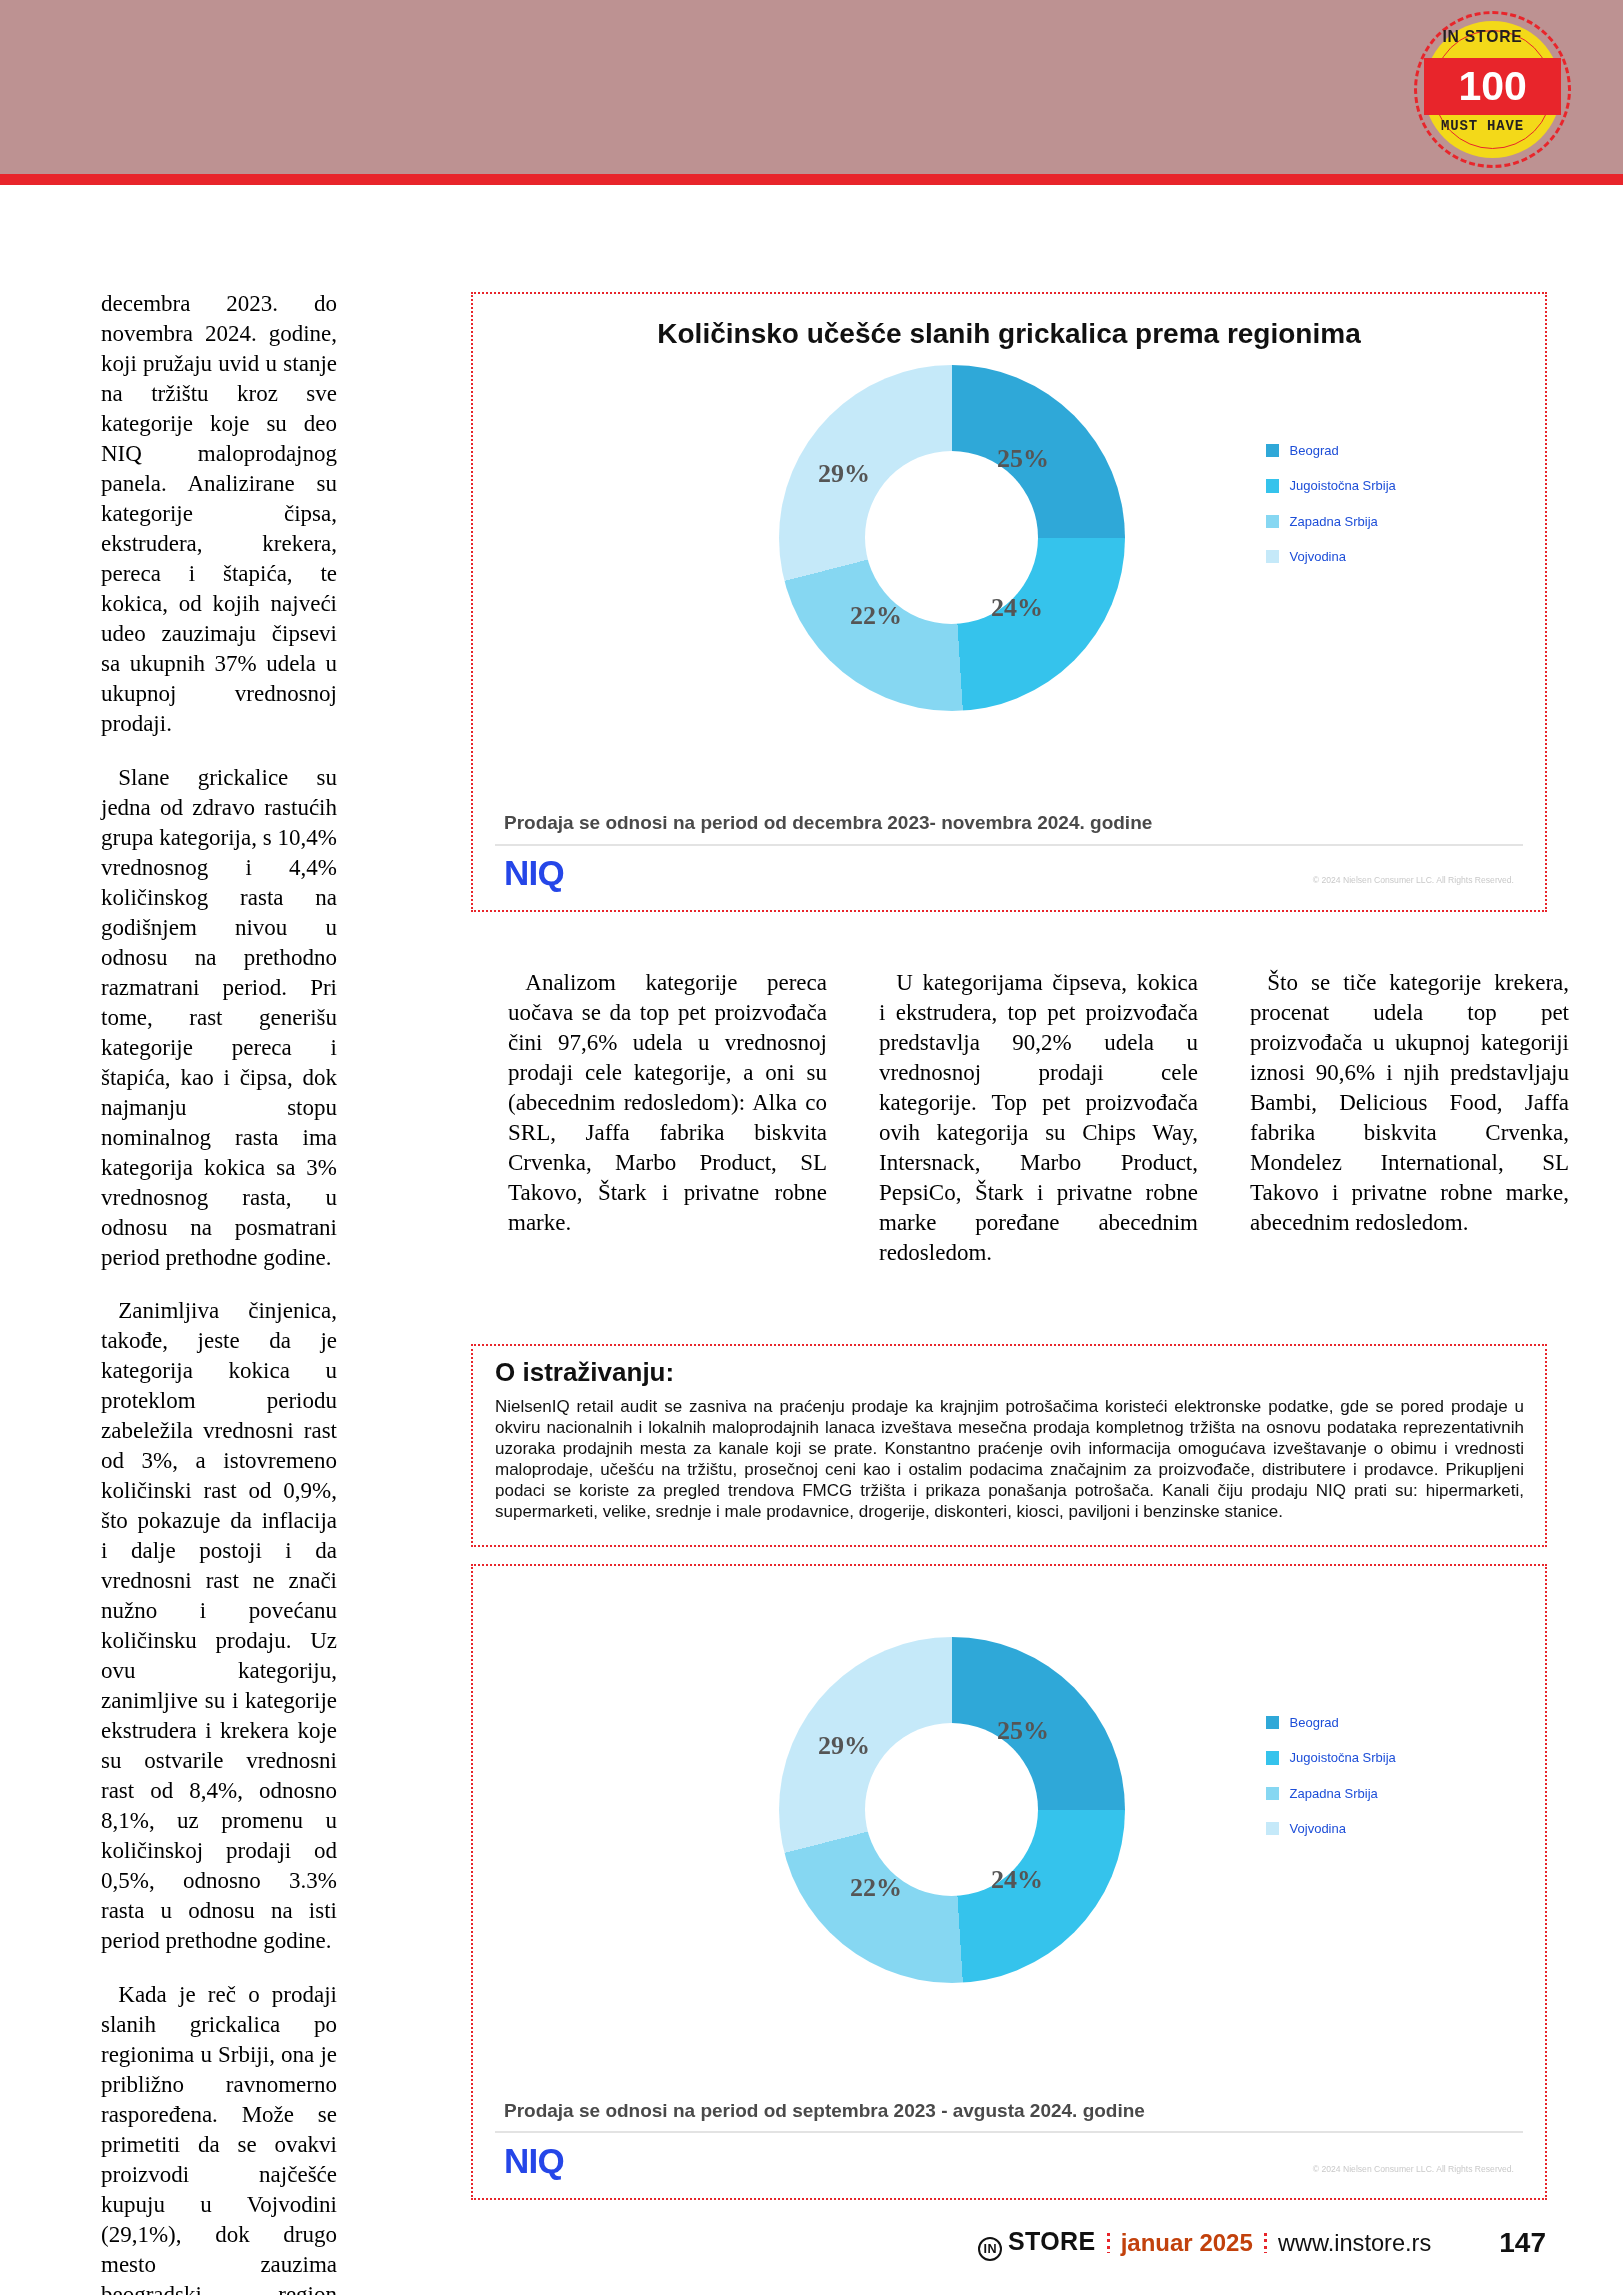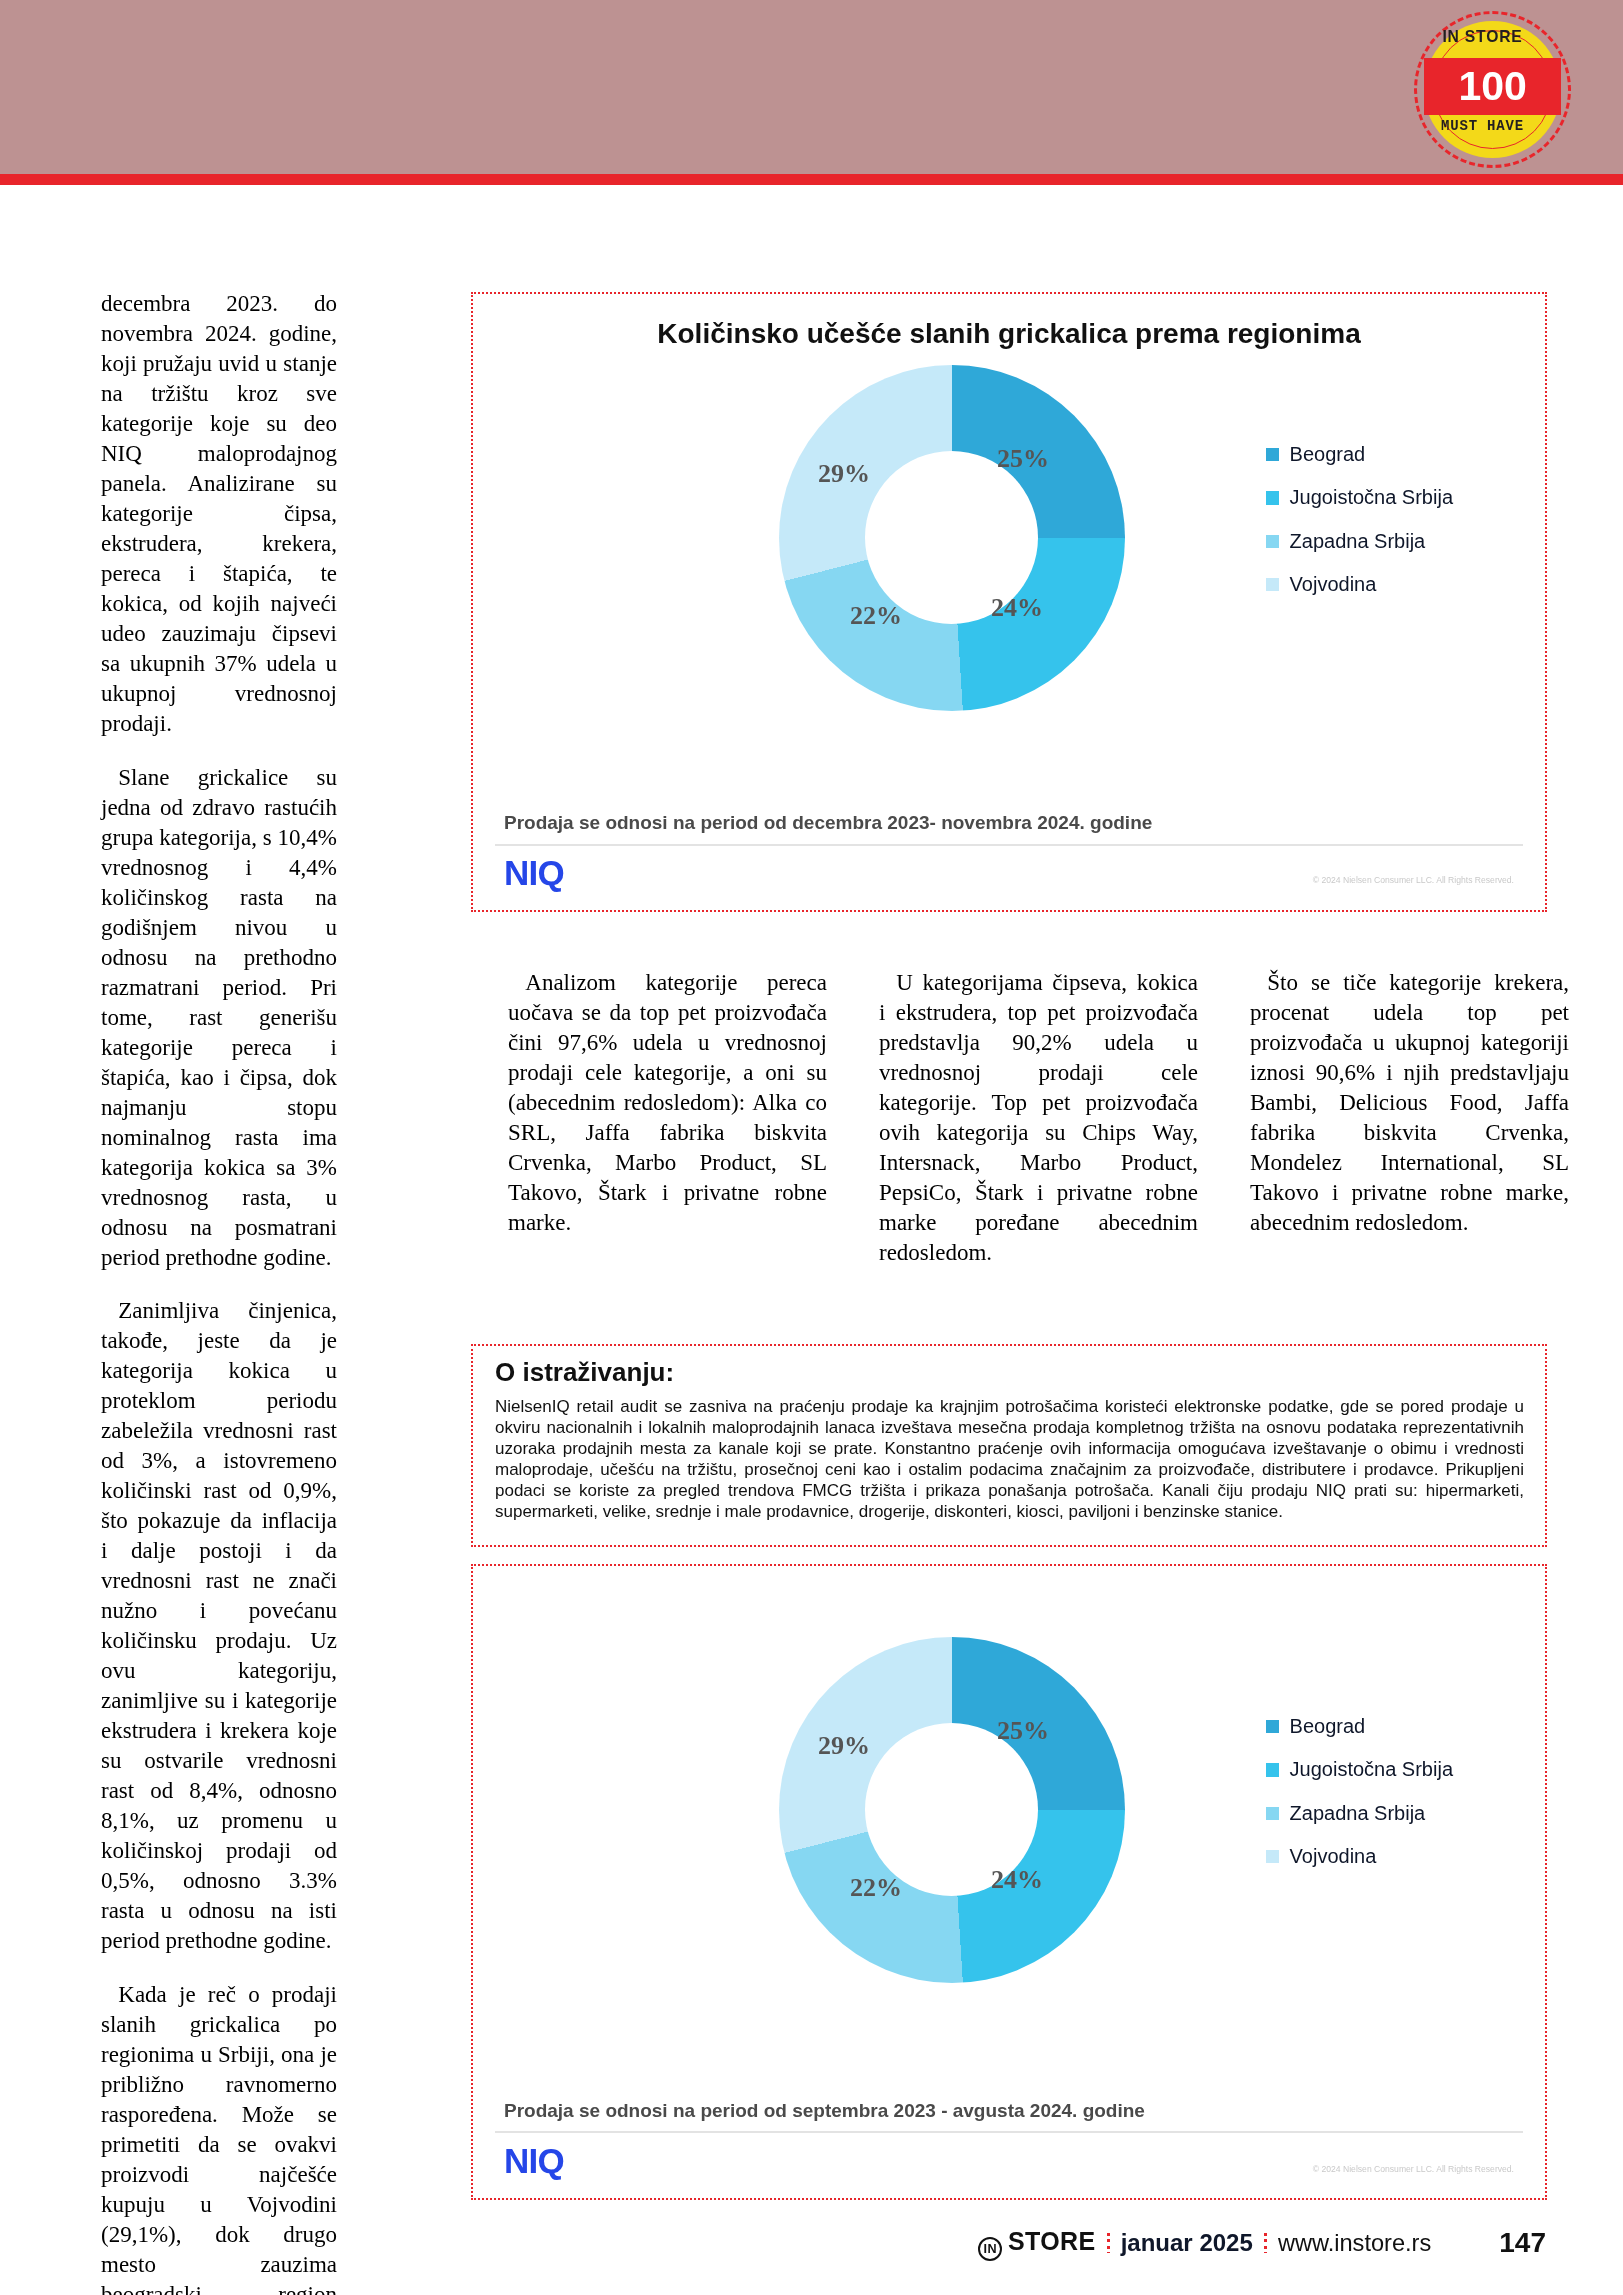--- a/index.html
+++ b/index.html
@@ -91,21 +91,21 @@
   .donut-hole{
     position:absolute;left:86px;top:86px;width:173px;height:173px;border-radius:50%;
     background:#ffffff;
   }
   .pct{
     position:absolute;font-family:Liberation Serif, serif;font-weight:bold;
     font-size:26px;color:#555;
   }
   .legend{
     position:absolute;left:793px;top:149px;
-    font-family:"Liberation Sans",sans-serif;font-size:20px;color:#0f172a;
+    font-family:"Liberation Sans",sans-serif;font-size:13px;color:#1d4ed8;
   }
   .legend .row{display:flex;align-items:center;margin-bottom:20.4px;}
   .legend .sw{width:13.4px;height:13.4px;margin-right:10.2px;flex:0 0 auto;}
   .chart-note{
     position:absolute;left:31px;font-family:"Liberation Sans",sans-serif;
     font-size:19px;color:#4a4a4a;font-weight:bold;
   }
   .chart-sep{position:absolute;left:22px;right:22px;height:1.6px;background:#e3e3e3;}
   .niq{
     position:absolute;left:31px;font-family:"Liberation Sans",sans-serif;
@@ -140,21 +140,21 @@
   .f-store{font-weight:bold;font-size:25px;color:#111;letter-spacing:0.4px;}
   .f-in{
     display:inline-block;width:20.4px;height:20.4px;border:2.4px solid #111;border-radius:50%;
     font-size:12.6px;line-height:20.4px;text-align:center;font-weight:bold;margin-right:5.5px;
     position:relative;top:2.4px;
   }
   .f-dot{
     width:3.1px;height:20.4px;margin:0 11px;
     background:repeating-linear-gradient(#e8252b 0 3.1px,transparent 3.1px 6.3px);
   }
-  .f-month{font-weight:bold;font-size:24px;color:#0f172a;}
+  .f-month{font-weight:bold;font-size:24px;color:#c2410c;}
   .f-url{font-size:23.6px;color:#111;}
   .f-page{font-weight:bold;font-size:28px;color:#111;margin-left:68px;}
 </style>
 </head>
 <body>
 
 <div class="top-banner"></div>
 <div class="top-rule"></div>
 
 <div class="seal">

